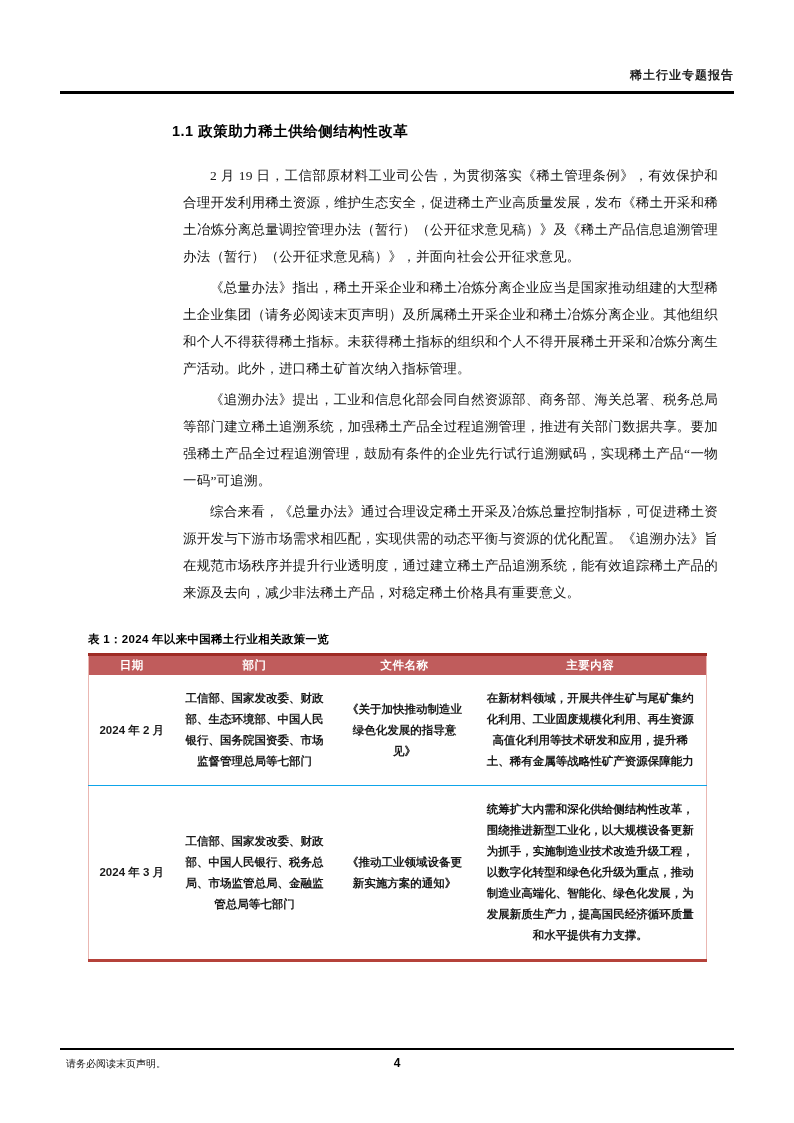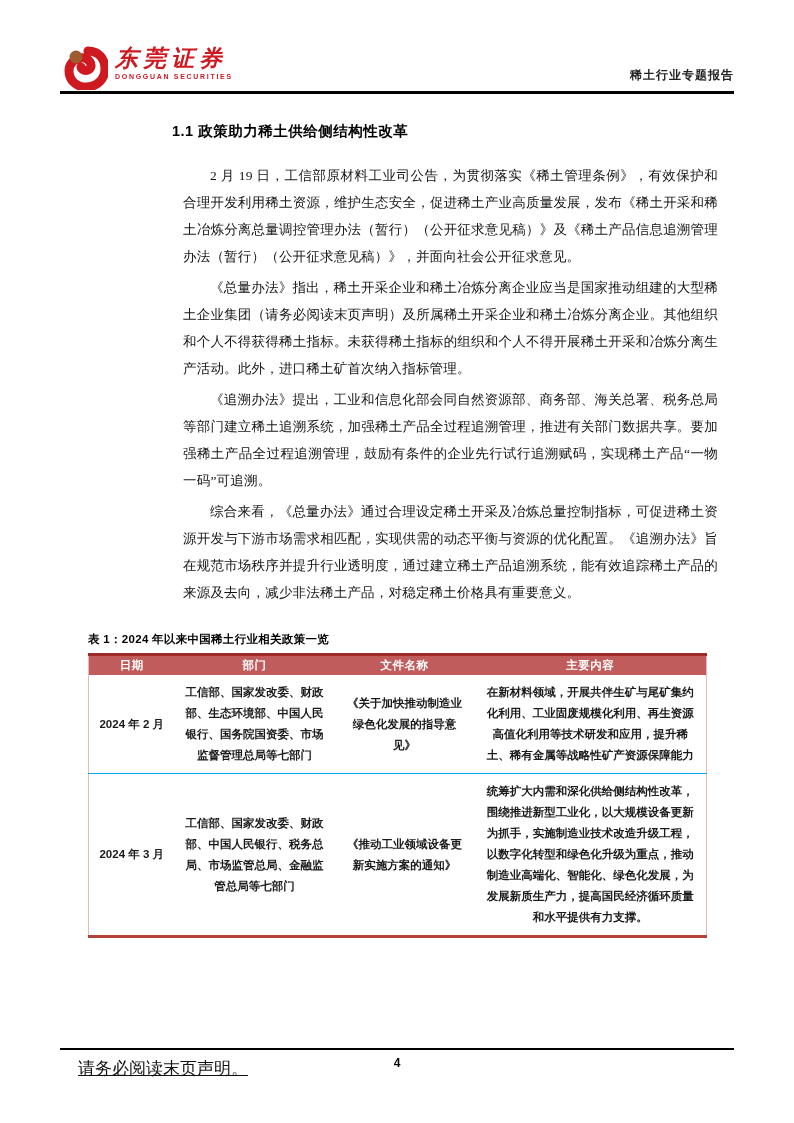--- a/index.html
+++ b/index.html
@@ -49,47 +49,37 @@
     font-family:"Liberation Sans","DejaVu Sans",sans-serif;font-size:11.5px;font-weight:600;
     color:#1a1a1a;
     border-top:3px solid #9e2b25;border-bottom:3px solid #b5423a;
     border-left:1.5px solid #eab7b2;border-right:1.5px solid #eab7b2;
   }
   table.policy thead th{
     background:#c05c5c;color:#fff;font-weight:bold;font-size:11.5px;
     padding:2px 4px;text-align:center;letter-spacing:.5px;
   }
   table.policy tbody td{
-    padding:7px 9px;text-align:center;vertical-align:middle;line-height:21px;
+    padding:13px 9px;text-align:center;vertical-align:middle;line-height:21px;
   }
   table.policy tbody tr + tr td{border-top:1px solid #0ea5e9;}
   
   .footer{position:absolute;left:60px;right:60px;top:1048px;height:40px;border-top:2.5px solid #000;}
-  .footer-disclaimer{position:absolute;left:18px;top:7px;font-size:17px;color:#111;text-decoration:underline;}
+  .footer-disclaimer{position:absolute;left:6px;top:7px;font-size:10px;color:#111;}
   .footer-page{
     position:absolute;left:0;right:0;top:6px;text-align:center;
     font-family:"Liberation Sans","DejaVu Sans",sans-serif;font-weight:bold;font-size:12px;color:#000;
   }
 </style>
 </head>
 <body>
 
 <div class="page">
 
   <div class="header">
-    <div class="logo">
-      <svg class="logo-mark" viewBox="0 0 44 44" xmlns="http://www.w3.org/2000/svg">
-        <path d="M24 5 C35 5 41 13 41 23 C41 34 32 41 22 41 C12 41 5 34 5 25 C5 18 10 13 16 12 C21 11 24 13 26 16 C28 19 27 23 24 24 C21 25 18 24 17 21" fill="none" stroke="#cf1920" stroke-width="9" stroke-linecap="round"></path>
-        <circle cx="12" cy="11" r="6.5" fill="#9e5b2f"></circle>
-      </svg>
-      <div>
-        <div class="brand-cn">东莞证券</div>
-        <div class="brand-en">DONGGUAN SECURITIES</div>
-      </div>
-    </div>
     <div class="report-title">稀土行业专题报告</div>
   </div>
 
   <div class="main">
     <div class="subsection-title">1.1 政策助力稀土供给侧结构性改革</div>
 
     <p class="para">2 月 19 日，工信部原材料工业司公告，为贯彻落实《稀土管理条例》，有效保护和合理开发利用稀土资源，维护生态安全，促进稀土产业高质量发展，发布《稀土开采和稀土冶炼分离总量调控管理办法（暂行）（公开征求意见稿）》及《稀土产品信息追溯管理办法（暂行）（公开征求意见稿）》，并面向社会公开征求意见。</p>
     <p class="para">《总量办法》指出，稀土开采企业和稀土冶炼分离企业应当是国家推动组建的大型稀土企业集团（请务必阅读末页声明）及所属稀土开采企业和稀土冶炼分离企业。其他组织和个人不得获得稀土指标。未获得稀土指标的组织和个人不得开展稀土开采和冶炼分离生产活动。此外，进口稀土矿首次纳入指标管理。</p>
     <p class="para">《追溯办法》提出，工业和信息化部会同自然资源部、商务部、海关总署、税务总局等部门建立稀土追溯系统，加强稀土产品全过程追溯管理，推进有关部门数据共享。要加强稀土产品全过程追溯管理，鼓励有条件的企业先行试行追溯赋码，实现稀土产品“一物一码”可追溯。</p>
     <p class="para">综合来看，《总量办法》通过合理设定稀土开采及冶炼总量控制指标，可促进稀土资源开发与下游市场需求相匹配，实现供需的动态平衡与资源的优化配置。《追溯办法》旨在规范市场秩序并提升行业透明度，通过建立稀土产品追溯系统，能有效追踪稀土产品的来源及去向，减少非法稀土产品，对稳定稀土价格具有重要意义。</p>

